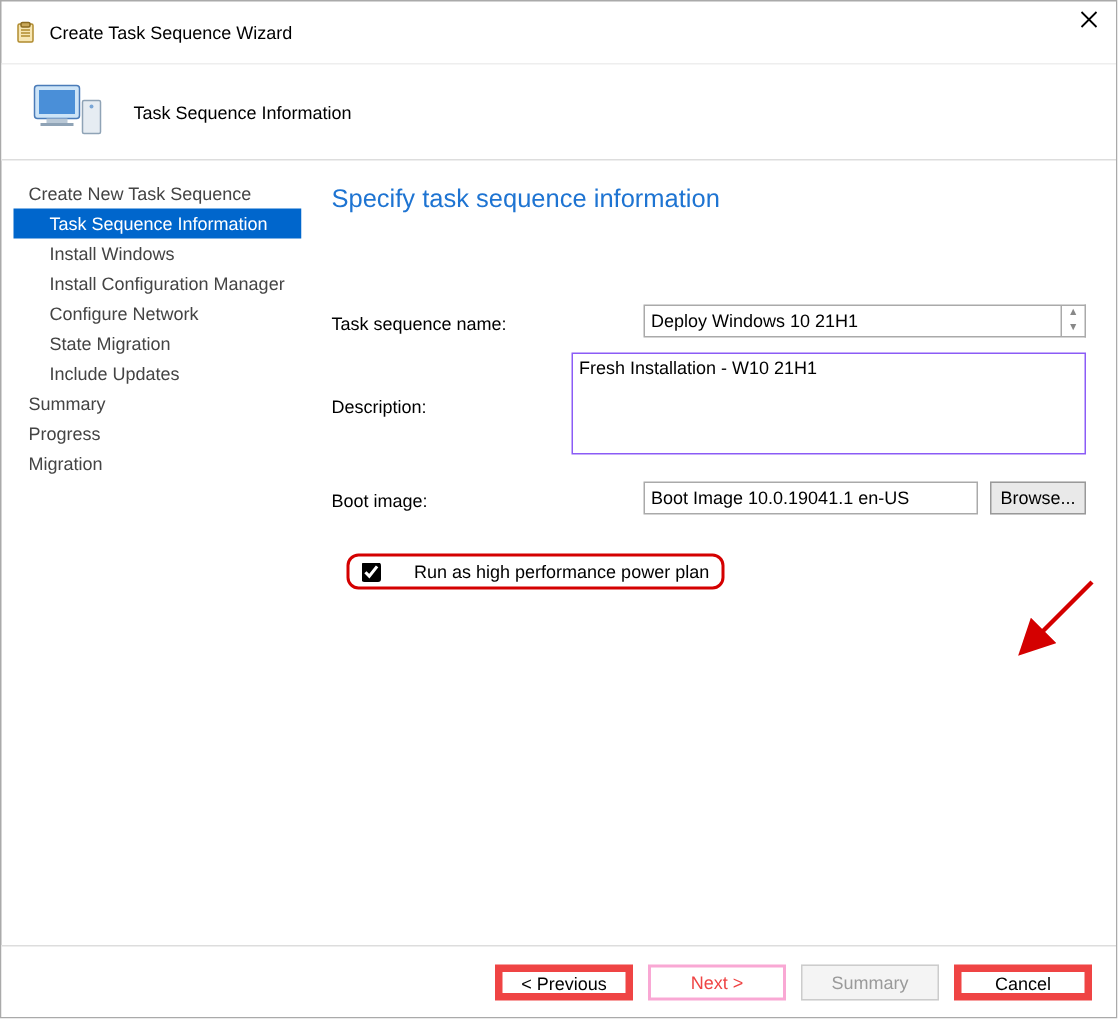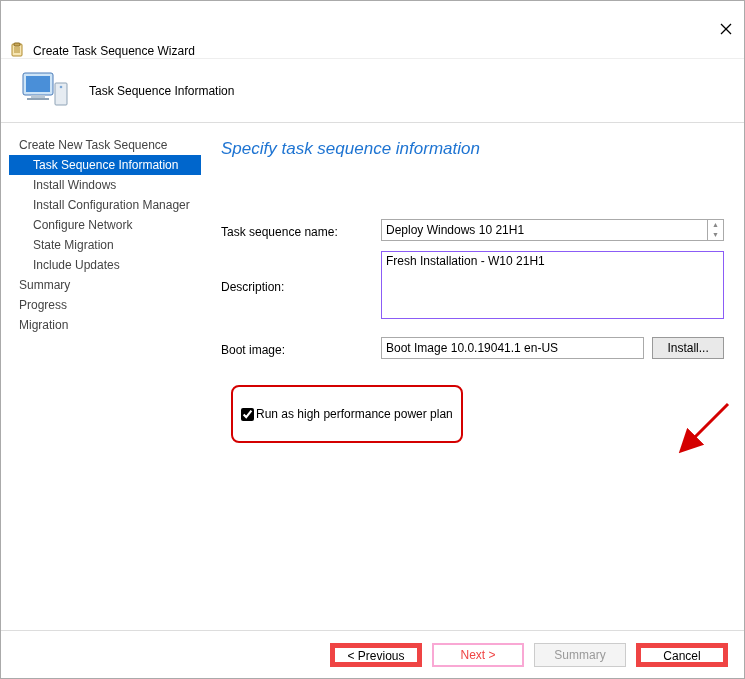--- a/index.html
+++ b/index.html
@@ -16,25 +16,24 @@
     border: 1px solid #aaa;
     position: relative;
     display: flex;
     flex-direction: column;
     background: #fff;
     margin: 0;
   }
   .titlebar {
     height: 42px;
     display: flex;
-    align-items: flex-end;
+    align-items: center;
     padding: 0 8px;
     border-bottom: 1px solid #eee;
     position: relative;
-    margin-top: 16px;
   }
   .titlebar .app-icon {
     width: 16px; height: 16px;
     margin-right: 8px;
   }
   .titlebar .title {
     font-size: 12px;
   }
   .titlebar .close {
     position: absolute;
@@ -88,21 +87,20 @@
   .content {
     flex: 1;
     padding: 16px 20px 10px 20px;
     position: relative;
   }
   .content h2 {
     color: #1e74d2;
     font-weight: normal;
     font-size: 17px;
     margin: 0 0 60px 0;
-    font-style: italic;
   }
   .form-row {
     display: flex;
     align-items: center;
     margin-bottom: 10px;
   }
   .form-row .label {
     width: 160px;
     padding-top: 3px;
   }
@@ -112,20 +110,21 @@
     align-items: flex-start;
     gap: 8px;
   }
   input[type=text] {
     width: 100%;
     height: 22px;
     border: 1px solid #aaa;
     padding: 2px 4px;
     font: inherit;
     background: #fff;
+    margin-left: 48px;
   }
   .spinner {
     display:flex;
     width: 100%;
   }
   .spinner input { flex:1; }
   .spinner .spins {
     width: 16px;
     display:flex;
     flex-direction:column;
@@ -149,24 +148,24 @@
     width: 90px;
     height: 22px;
     border: 1px solid #999;
     background: #e9e9e9;
     font: inherit;
     cursor: default;
   }
   .checkbox-row {
     display: flex;
     align-items: center;
-    gap: 2px;
+    gap: 22px;
     margin-top: 26px;
     margin-left: 10px;
-    padding: 20px 8px;
+    padding: 3px 8px;
     border: 2px solid #d40000;
     border-radius: 8px;
     width: fit-content;
     justify-content: center;
   }
   .checkbox-row input { margin:0; accent-color:#000; }
   .arrow {
     position: absolute;
     pointer-events: none;
   }
@@ -272,21 +271,21 @@
         <div class="label">Description:</div>
         <div class="field">
           <textarea style="">Fresh Installation - W10 21H1</textarea>
         </div>
       </div>
 
       <div class="form-row" style="margin-top:18px;">
         <div class="label">Boot image:</div>
         <div class="field">
           <input type="text" readonly="" value="Boot Image 10.0.19041.1 en-US" style="">
-          <button class="browse-btn">Install...</button>
+          <button class="browse-btn">Browse...</button>
         </div>
       </div>
 
       <svg class="arrow" style="left:472px; top:276px;" width="60" height="60">
         <defs>
           <marker id="ah" markerWidth="8" markerHeight="8" refX="6" refY="4" orient="auto">
             <path d="M0,0 L8,4 L0,8 Z" fill="#d40000"></path>
           </marker>
         </defs>
         <line x1="55" y1="5" x2="10" y2="50" stroke="#d40000" stroke-width="3" marker-end="url(#ah)"></line>

